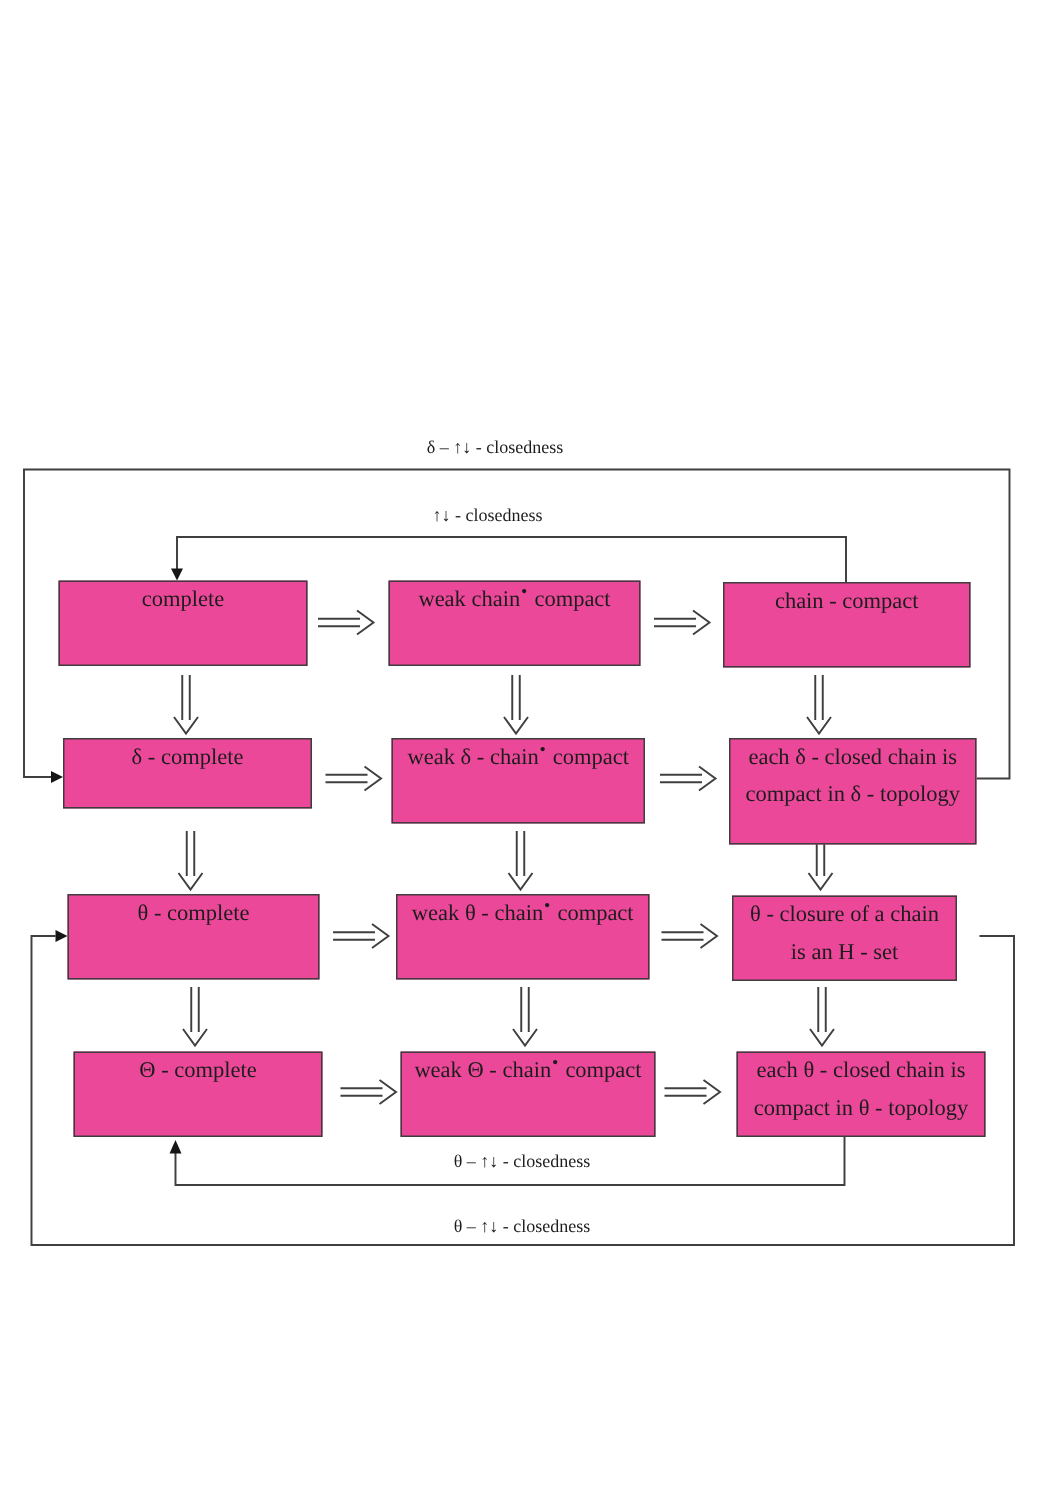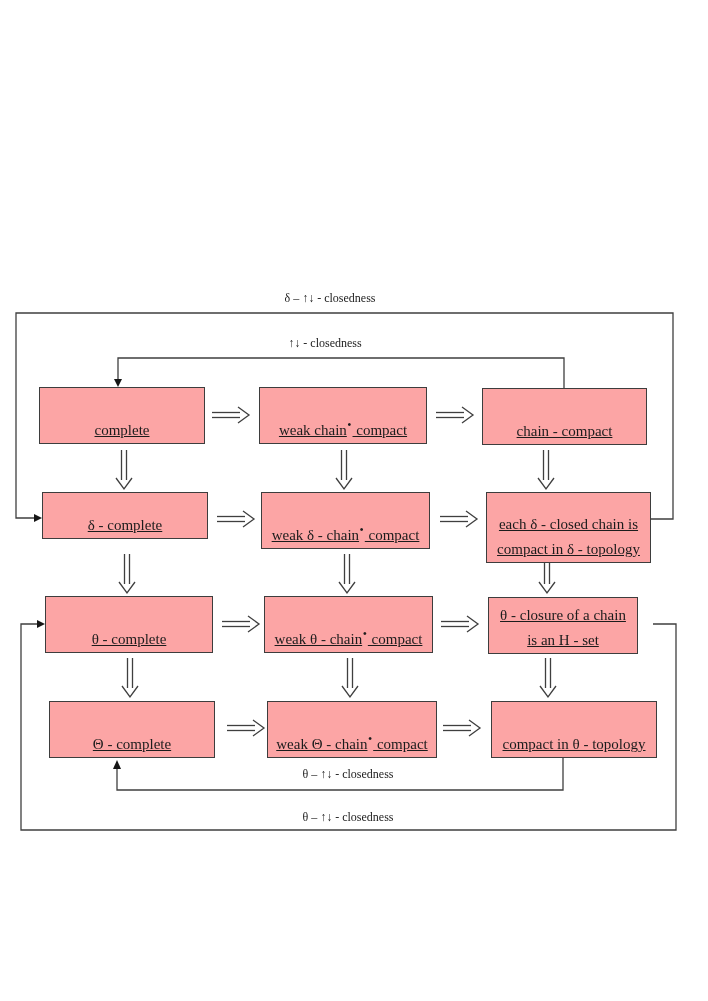--- a/index.html
+++ b/index.html
@@ -3,25 +3,24 @@
 <meta charset="utf-8">
 <style>
   html,body{margin:0;padding:0;background:#ffffff;}
   #page{
     position:relative;width:708px;height:1001px;background:#ffffff;
     font-family:"Liberation Serif","DejaVu Serif",serif;color:#1c1c1c;
     overflow:hidden;
   }
   #wires{position:absolute;left:0;top:0;width:708px;height:1001px;}
   .box{
-    position:absolute;border:1.4px solid #3d3d3d;background:#fca5a5;
-    display:flex;flex-direction:column;align-items:center;justify-content:flex-end;
+    position:absolute;border:1.4px solid #3d3d3d;background:#ec4899;
+    display:flex;flex-direction:column;align-items:center;justify-content:flex-start;
     font-size:15px;line-height:25px;text-align:center;box-sizing:border-box;
     white-space:nowrap;
-    text-decoration:underline;
   }
   .box .row{display:block;}
   .supdot{
     display:inline-block;font-size:12px;position:relative;top:-0.48em;
     margin:0 1px 0 0.5px;line-height:0;
   }
   .wire-label{
     position:absolute;font-size:12px;line-height:18px;text-align:center;
     white-space:nowrap;transform:translateX(-50%);
   }
@@ -180,16 +179,17 @@
     <span class="row">is an H - set</span>
   </div>
 
   <div class="box" style="left:49px;top:701px;width:166px;height:57px;">
     <span>Θ - complete</span>
   </div>
   <div class="box" style="left:267px;top:701px;width:170px;height:57px;">
     <span><span>weak Θ - chain</span><span class="supdot">•</span><span> compact</span></span>
   </div>
   <div class="box" style="left:491px;top:701px;width:166px;height:57px;">
+    <span class="row">each θ - closed chain is</span>
     <span class="row">compact in θ - topology</span>
   </div>
 
 </div>
 
 </body></html>

